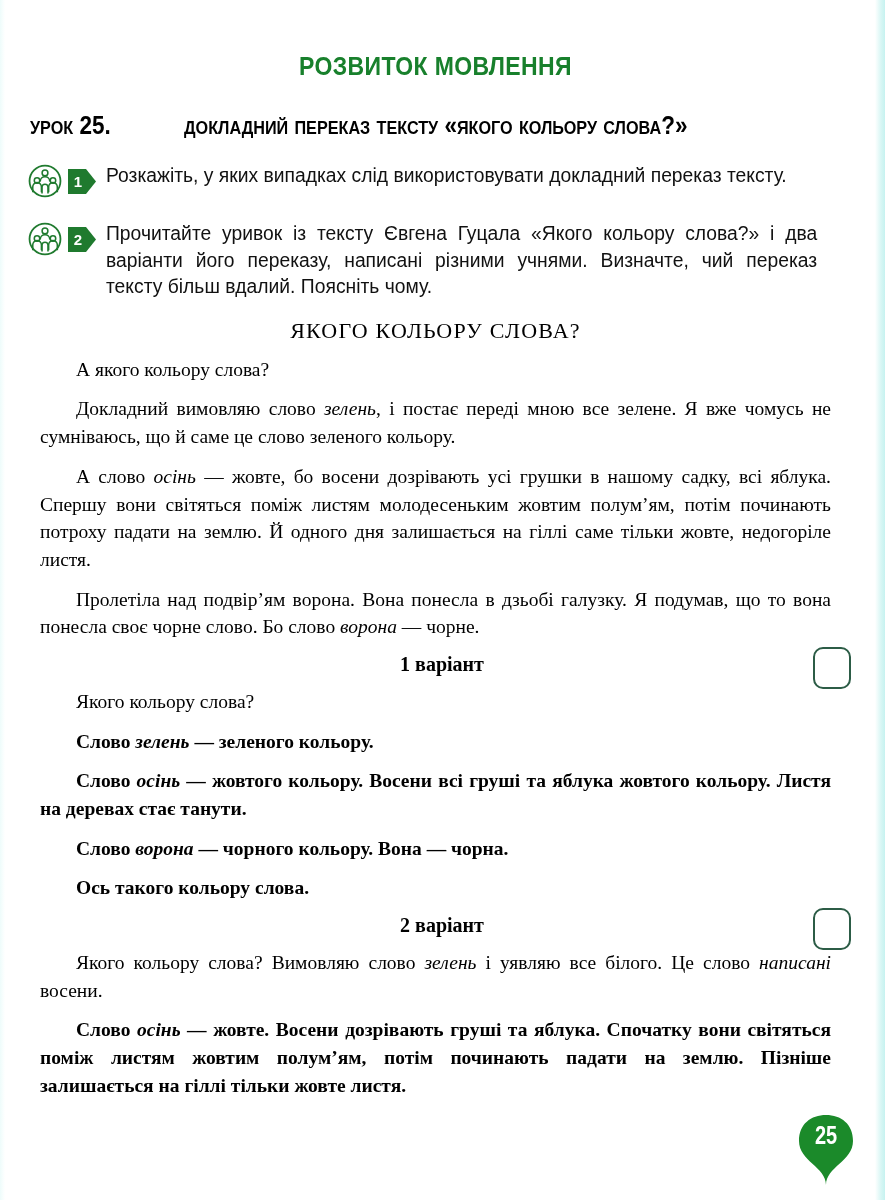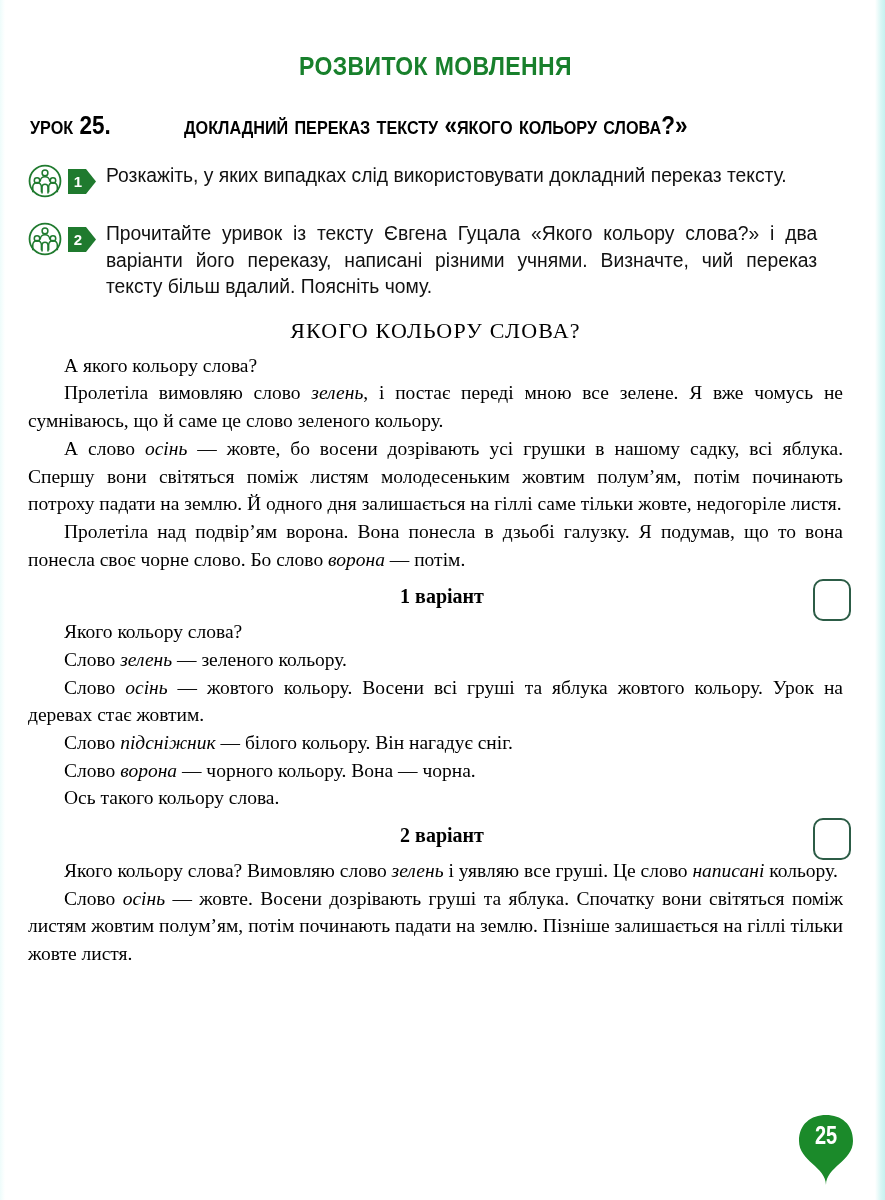--- a/index.html
+++ b/index.html
@@ -141,21 +141,21 @@
   }
   .passage-title {
     text-align: center;
     font-size: 22px;
     letter-spacing: 1.2px;
     color: #000;
     margin-bottom: 8px;
   }
   .passage p,
   .variant-body p {
-    margin: 0;
+    margin: 12px;
     font-size: 19.5px;
     line-height: 1.42;
     color: #000;
     text-align: justify;
     text-indent: 36px;
     hyphens: manual;
   }
   .passage p i,
   .variant-body p i {
     font-style: italic;
@@ -183,20 +183,21 @@
     height: 38px;
     border: 2px solid #2c5c46;
     border-radius: 10px;
     background: #ffffff;
   }
   .variant-body {
     margin-top: 10px;
   }
   .variant-body p + p {
     margin-top: 0;
+    font-weight: bold;
   }
 
   
   .page-marker {
     position: absolute;
     right: 28px;
     bottom: 15px;
     width: 62px;
     height: 72px;
   }
@@ -273,45 +274,44 @@
         <span class="num-text">2</span>
       </span>
     </div>
     <div class="exercise-text">Прочитайте уривок із тексту Євгена Гуцала «Якого кольору слова?» і два варіанти його переказу, написані різними учнями. Визначте, чий переказ тексту більш вдалий. Поясніть чому.</div>
   </div>
 
   <div class="passage">
     <div class="passage-title">ЯКОГО КОЛЬОРУ СЛОВА?</div>
     <div>
         <p><span>А якого кольору слова?</span></p>
-        <p><span>Пролетіла вимовляю слово </span><i>зелень</i><span>, і постає переді мною все зелене. Я вже чомусь не сумніваюсь, що й саме це слово зеленого кольору.</span></p>
+        <p><span>Докладний вимовляю слово </span><i>зелень</i><span>, і постає переді мною все зелене. Я вже чомусь не сумніваюсь, що й саме це слово зеленого кольору.</span></p>
         <p><span>А слово </span><i>осінь</i><span> — жовте, бо восени дозрівають усі грушки в нашому садку, всі яблука. Спершу вони світяться поміж листям молодесеньким жовтим полум’ям, потім починають потроху падати на землю. Й одного дня залишається на гіллі саме тільки жовте, недогоріле листя.</span></p>
-        <p><span>Пролетіла над подвір’ям ворона. Вона понесла в дзьобі галузку. Я подумав, що то вона понесла своє чорне слово. Бо слово </span><i>ворона</i><span> — потім.</span></p>
+        <p><span>Пролетіла над подвір’ям ворона. Вона понесла в дзьобі галузку. Я подумав, що то вона понесла своє чорне слово. Бо слово </span><i>ворона</i><span> — чорне.</span></p>
       </div>
   </div>
 
   <div class="variant-head">
     <span class="vh-label">1 варіант</span>
     <span class="answer-box"></span>
   </div>
   <div class="variant-body">
       <p><span>Якого кольору слова?</span></p>
       <p><span>Слово </span><i>зелень</i><span> — зеленого кольору.</span></p>
-      <p><span>Слово </span><i>осінь</i><span> — жовтого кольору. Восени всі груші та яблука жовтого кольору. Урок на деревах стає жовтим.</span></p>
-      <p><span>Слово </span><i>підсніжник</i><span> — білого кольору. Він нагадує сніг.</span></p>
+      <p><span>Слово </span><i>осінь</i><span> — жовтого кольору. Восени всі груші та яблука жовтого кольору. Листя на деревах стає танути.</span></p>
       <p><span>Слово </span><i>ворона</i><span> — чорного кольору. Вона — чорна.</span></p>
       <p><span>Ось такого кольору слова.</span></p>
     </div>
 
   <div class="variant-head">
     <span class="vh-label">2 варіант</span>
     <span class="answer-box"></span>
   </div>
   <div class="variant-body">
-      <p><span>Якого кольору слова? Вимовляю слово </span><i>зелень</i><span> і уявляю все груші. Це слово </span><i>написані</i><span> кольору.</span></p>
+      <p><span>Якого кольору слова? Вимовляю слово </span><i>зелень</i><span> і уявляю все білого. Це слово </span><i>написані</i><span> восени.</span></p>
       <p><span>Слово </span><i>осінь</i><span> — жовте. Восени дозрівають груші та яблука. Спочатку вони світяться поміж листям жовтим полум’ям, потім починають падати на землю. Пізніше залишається на гіллі тільки жовте листя.</span></p>
     </div>
 
 </div>
 
 <div class="page-marker">
   <svg viewBox="0 0 62 72" width="62" height="72" aria-hidden="true">
     <path d="M31 72 C31 54 58 48 58 28 C58 11 46 2 31 2 C16 2 4 11 4 28 C4 48 31 54 31 72 Z" fill="#1b8a2a"></path>
   </svg>
   <span class="pm-num">25</span>

